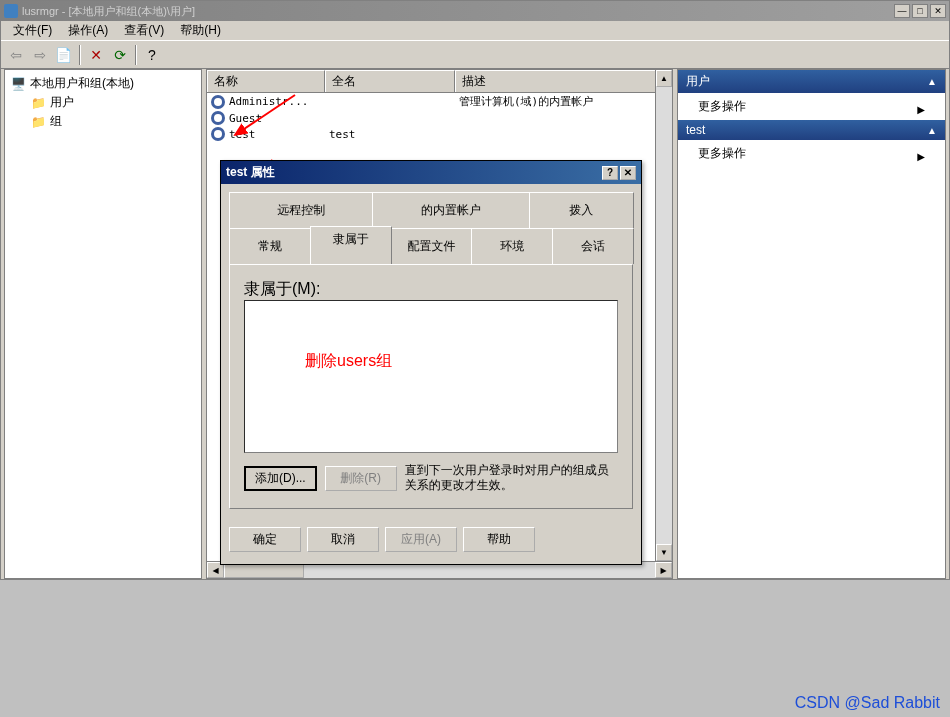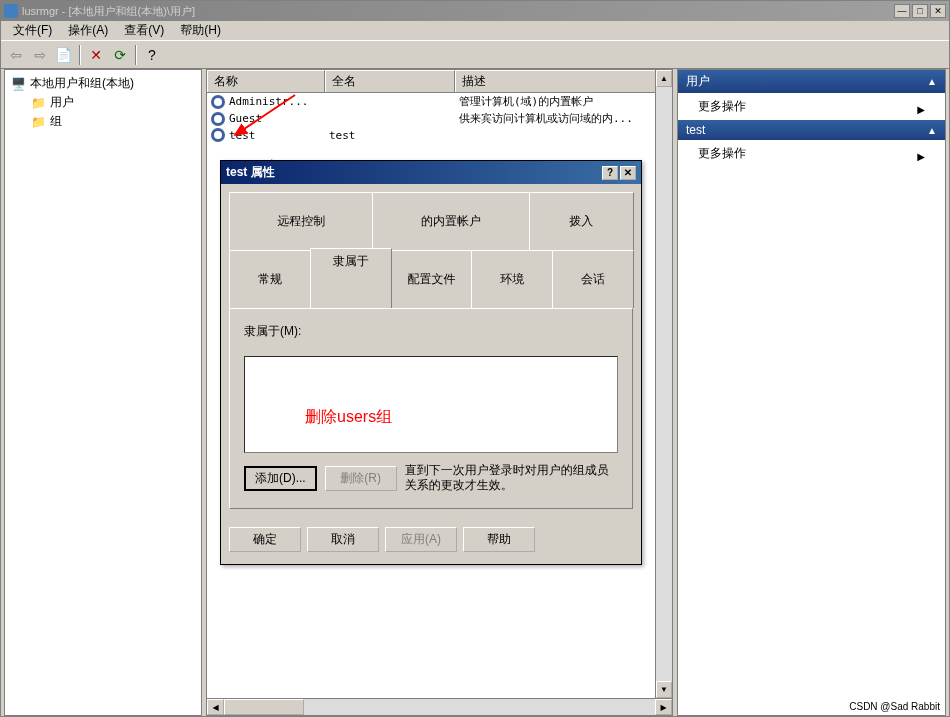--- a/index.html
+++ b/index.html
@@ -1,18 +1,18 @@
 <!DOCTYPE html>
 <html><head>
 <meta charset="utf-8">
 <style>
 * { box-sizing: border-box; margin: 0; padding: 0; }
 body { font-family: "Microsoft YaHei", SimSun, Arial, sans-serif; font-size: 12px; background: #c0c0c0; width: 950px; height: 717px; overflow: hidden; position: relative; }
 
-.window { width: 950px; height: 717px; background: #d4d0c8; display: flex; flex-direction: column; border: 1px solid #808080; }
+.window { width: 950px; height: 580px; background: #d4d0c8; display: flex; flex-direction: column; border: 1px solid #808080; }
 
 .titlebar { background: linear-gradient(to right, #808080, #a0a0a0); color: #d0d0d0; height: 20px; display: flex; align-items: center; padding: 0 3px; font-size: 11px; }
 .titlebar .icon { width: 14px; height: 14px; margin-right: 4px; background: #4080c0; border-radius: 2px; }
 .titlebar .controls { margin-left: auto; display: flex; gap: 2px; }
 .titlebar .controls span { width: 16px; height: 14px; background: #d4d0c8; border: 1px solid #808080; display: flex; align-items: center; justify-content: center; color: #000; cursor: pointer; font-family: Arial; font-size: 9px; }
 
 .menubar { background: #d4d0c8; height: 20px; display: flex; align-items: center; padding: 0 4px; border-bottom: 1px solid #fff; }
 .menubar span { padding: 2px 8px; cursor: pointer; }
 
 .toolbar { background: #d4d0c8; height: 28px; display: flex; align-items: center; padding: 0 4px; gap: 2px; border-bottom: 1px solid #808080; }
@@ -51,49 +51,49 @@
 
 
 .dialog { position: absolute; left: 220px; top: 160px; width: 422px; height: 405px; background: #d4d0c8; border: 1px solid #000; box-shadow: 2px 2px 4px rgba(0,0,0,0.3); display: flex; flex-direction: column; z-index: 10; }
 .dialog-title { background: linear-gradient(to right, #0a246a, #3a6ea5); color: #fff; padding: 3px 5px; display: flex; align-items: center; font-size: 12px; font-weight: bold; }
 .dialog-title .dcontrols { margin-left: auto; display: flex; gap: 2px; }
 .dialog-title .dcontrols span { width: 16px; height: 14px; background: #d4d0c8; border: 1px outset #fff; color: #000; display: flex; align-items: center; justify-content: center; cursor: pointer; font-family: Arial; font-size: 10px; font-weight: bold; }
 
 .dialog-body { flex: 1; padding: 8px; display: flex; flex-direction: column; }
 
 .tabs { display: flex; flex-wrap: wrap; }
-.tab { padding: 20px 0; border: 1px solid #808080; border-bottom: none; background: #d4d0c8; cursor: pointer; margin-right: -1px; font-size: 12px; border-top: 1px solid #fff; border-left: 1px solid #fff; text-align: center; }
+.tab { padding: 9px 0; border: 1px solid #808080; border-bottom: none; background: #d4d0c8; cursor: pointer; margin-right: -1px; font-size: 12px; border-top: 1px solid #fff; border-left: 1px solid #fff; text-align: center; }
 .tabs-row1 .tab { flex: 1; }
 .tabs-row2 .tab { flex: 1; }
 .tab.active { background: #d4d0c8; position: relative; z-index: 2; border-top: 1px solid #fff; padding-top: 4px; margin-top: -2px; }
 .tabs-row1, .tabs-row2 { display: flex; width: 100%; }
 .tab-content { border: 1px solid #808080; border-top-color: #fff; border-left-color: #fff; flex: 1; padding: 14px; background: #d4d0c8; display: flex; flex-direction: column; position: relative; }
 
-.member-label { margin-bottom: 16px; font-size: 12px; }
+.member-label { margin-bottom: 0; font-size: 16px; }
 .member-list { flex: 1; background: #fff; border: 1px inset #808080; position: relative; }
 .annotation { position: absolute; color: #ff0000; font-size: 16px; left: 60px; top: 50px; }
 
 .below-list { display: flex; align-items: center; margin-top: 10px; gap: 8px; }
 .btn { padding: 3px 10px; border: 1px outset #fff; background: #d4d0c8; cursor: pointer; font-size: 12px; min-width: 72px; text-align: center; }
 .btn.default { border: 2px solid #000; padding: 2px 9px; }
 .btn.disabled { color: #808080; }
 .note-text { font-size: 12px; flex: 1; line-height: 1.3; }
 
 .dialog-buttons { display: flex; gap: 6px; padding: 10px 8px 12px; }
 
 .scrollbar-h { height: 17px; background: #dcdcdc; border-top: 1px solid #808080; display: flex; }
 .scrollbar-h .sbtn { width: 17px; background: #d4d0c8; border: 1px outset #fff; display: flex; align-items: center; justify-content: center; font-size: 8px; }
 .scrollbar-h .thumb { width: 80px; background: #d4d0c8; border: 1px outset #fff; }
 .scrollbar-h .track { flex: 1; }
 
 .scrollbar-v-stub { position: absolute; right: 0; top: 0; bottom: 17px; width: 17px; background: #dcdcdc; border-left: 1px solid #808080; display: flex; flex-direction: column; }
 .scrollbar-v-stub .sbtn { height: 17px; background: #d4d0c8; border: 1px outset #fff; font-size: 8px; display: flex; align-items: center; justify-content: center; }
 
 .arrow-svg { position: absolute; pointer-events: none; z-index: 5; }
-.watermark { position: absolute; right: 10px; bottom: 5px; color: #000000; font-size: 10px; z-index: 50; }
+.watermark { position: absolute; right: 10px; bottom: 5px; color: #1d4ed8; font-size: 16px; z-index: 50; }
 </style>
 </head>
 <body>
 
 <div class="window">
   <div class="titlebar">
     <div class="icon"></div>
     <span>lusrmgr - [本地用户和组(本地)\用户]</span>
     <div class="controls">
       <span>—</span>
@@ -150,21 +150,20 @@
         <div class="list-row">
           <div class="usericon"></div>
           <div class="col-name" style="width:100px;">Administr...</div>
           <div class="col-full"></div>
           <div class="col-desc">管理计算机(域)的内置帐户</div>
         </div>
         <div class="list-row">
           <div class="usericon"></div>
           <div class="col-name" style="width:100px;">Guest</div>
           <div class="col-full"></div>
-          <div class="col-desc">供来宾访问计算机或访问域的内...</div>
         </div>
         <div class="list-row">
           <div class="usericon"></div>
           <div class="col-name" style="width:100px;">test</div>
           <div class="col-full">test</div>
           <div class="col-desc"></div>
         </div>
       </div>
       <div style="flex:1;"></div>
       <div class="scrollbar-v-stub">

